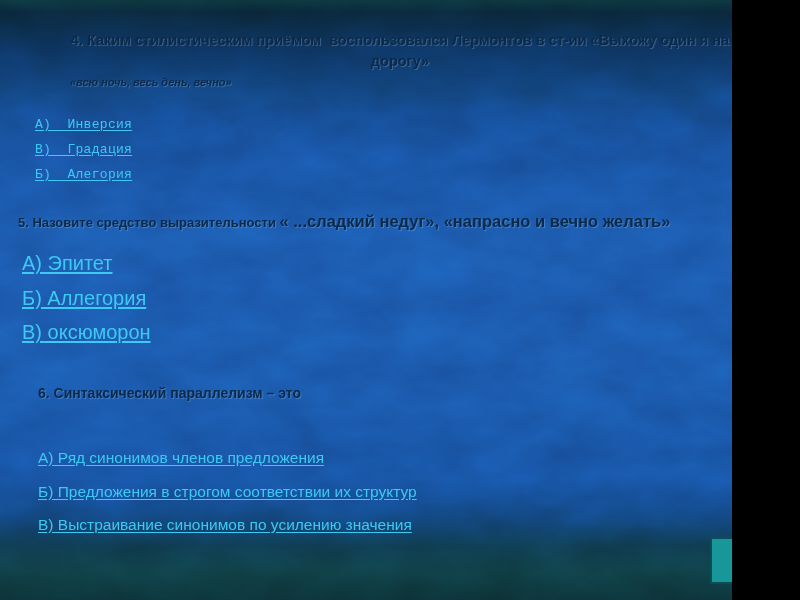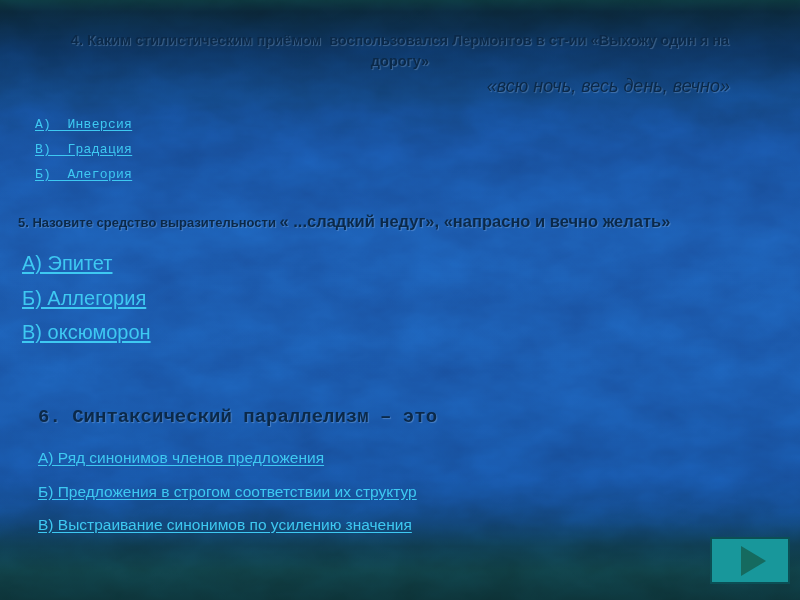--- a/index.html
+++ b/index.html
@@ -1,18 +1,18 @@
 <!DOCTYPE html>
 <html><head>
 <meta charset="utf-8">
 <style>
   html,body{margin:0;padding:0;background:#000;}
   .slide{
     position:relative;
-    width:800px;height:600px;
+    width:732px;height:600px;
     overflow:hidden;
     font-family:"Liberation Sans", sans-serif;
     background:linear-gradient(180deg,
       #0c3237 0%,
       #0a2536 2%,
       #0c2f55 8%,
       #124176 16%,
       #174b94 25%,
       #1a52a2 40%,
       #1951a0 65%,
@@ -31,42 +31,42 @@
     text-shadow:1px 1px 1px rgba(185,220,255,.28);
     white-space:pre-wrap;
   }
   .q4-title{
     position:absolute;top:30px;left:70px;width:660px;
     font-size:14.5px;font-weight:bold;line-height:21px;
     text-align:center;
   }
   .q4-quote{
     position:absolute;top:76px;left:70px;width:660px;
-    font-size:18px;font-weight:normal;font-style:italic;
-    text-align:right;
+    font-size:11px;font-weight:bold;font-style:italic;
+    text-align:left;
   }
   .link{
     color:#3ec9f2;
     text-decoration:underline;
     text-underline-offset:2px;
     white-space:pre-wrap;
     cursor:pointer;
   }
   .q4-options{position:absolute;left:35px;top:112px;}
   .q4-options .link{display:block;font-size:13px;line-height:25px;letter-spacing:.3px;font-family:Liberation Mono, monospace;}
   .q5-line{
     position:absolute;left:18px;top:212px;width:770px;
   }
   .q5-prefix{font-size:13px;font-weight:600;}
   .q5-emph{font-size:16.5px;font-weight:600;text-align:right;}
   .q5-options{position:absolute;left:22px;top:246px;}
   .q5-options .link{display:block;font-size:20px;line-height:34.5px;}
   .q6-title{
-    position:absolute;left:38px;top:406px;
-    font-size:19px;font-weight:600;font-family:Liberation Mono, monospace;
+    position:absolute;left:38px;top:385px;
+    font-size:14px;font-weight:600;
   }
   .q6-options{position:absolute;left:38px;top:441px;}
   .q6-options .link{display:block;font-size:15.5px;line-height:33.5px;}
   .next-button{
     position:absolute;left:710px;top:537px;
     width:80px;height:47px;
     background:#18979b;
     border:2px solid #0b4f55;
     box-sizing:border-box;
     display:flex;align-items:center;justify-content:center;

